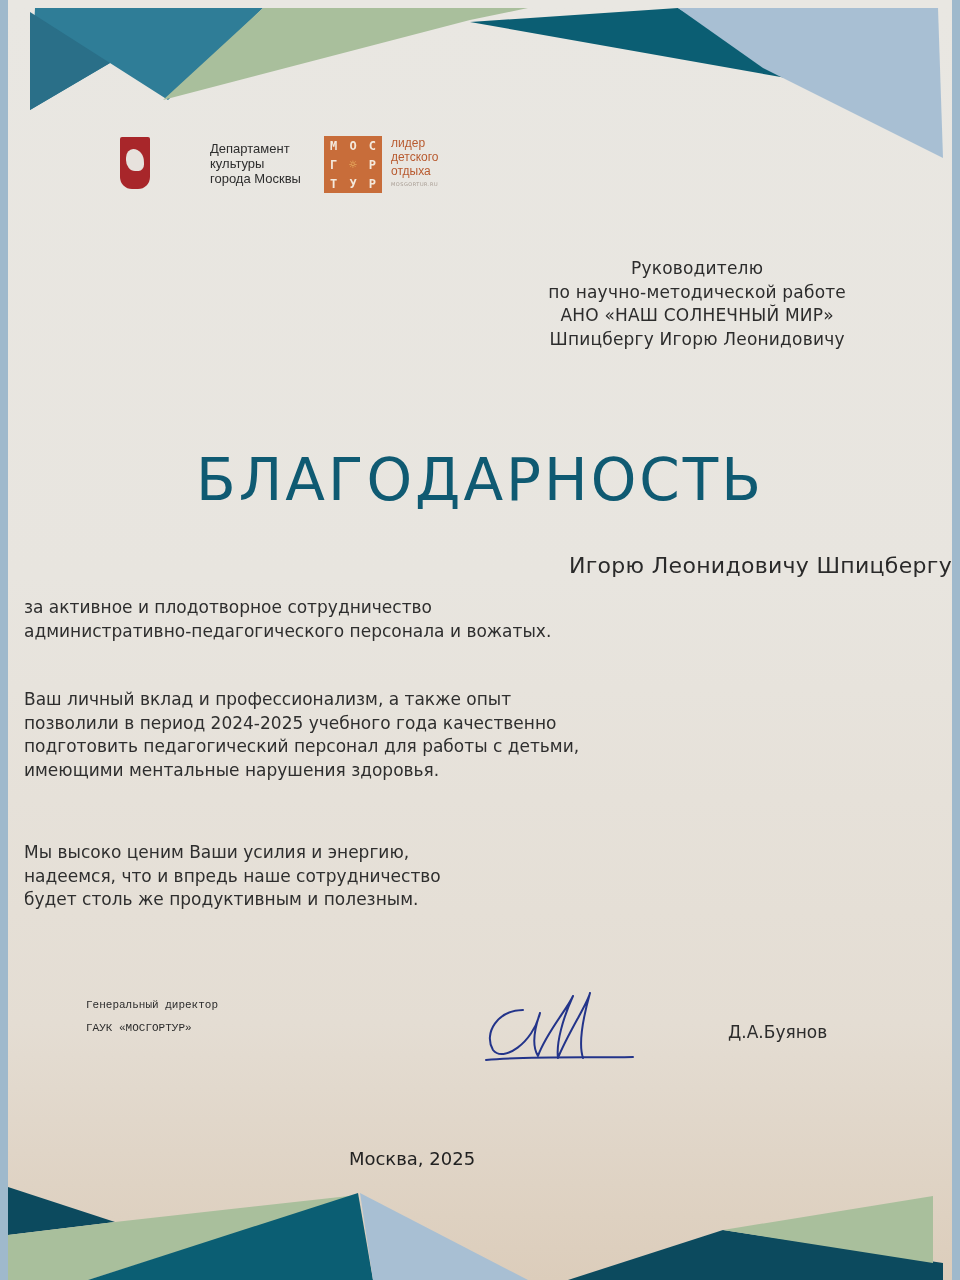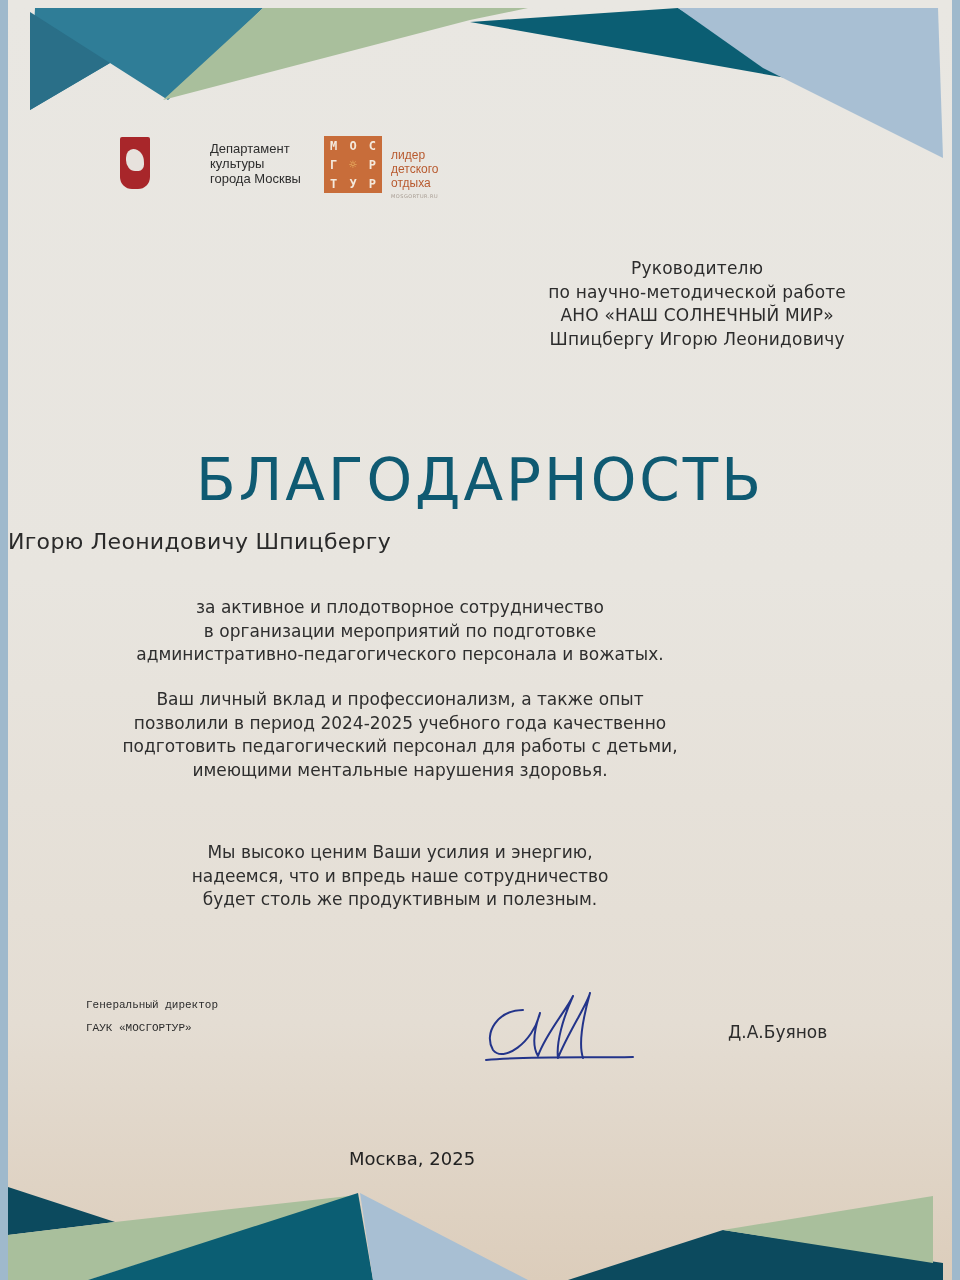--- a/index.html
+++ b/index.html
@@ -27,38 +27,38 @@
     .dept-text { font-family: "Liberation Sans", sans-serif; font-size: 13px; line-height: 15px; color: #2e2e2e; }
 
     .logo-mgt { left: 316px; top: 136px; display: flex; align-items: flex-start; }
     .mgt-box {
       width: 58px; height: 57px; background: #c86d3a; display: grid;
       grid-template-columns: repeat(3, 1fr); grid-template-rows: repeat(3, 1fr);
       align-items: center; justify-items: center; margin-right: 9px;
     }
     .mgt-box span { color: #f4e9dc; font-family: "DejaVu Sans Mono", monospace; font-size: 12px; font-weight: bold; line-height: 1; }
     .mgt-box .sun { color: #f2c26b; font-size: 13px; }
-    .mgt-slogan { font-family: "Liberation Sans", sans-serif; font-size: 12px; line-height: 14px; color: #b85a2f; margin-top: 12px; }
+    .mgt-slogan { font-family: "Liberation Sans", sans-serif; font-size: 12px; line-height: 14px; color: #b85a2f; margin-top: 0px; }
     .mgt-url { font-size: 5px; color: #a59a90; letter-spacing: 0.5px; margin-top: 3px; }
 
     .addressee {
       right: 106px; top: 257px; text-align: center;
       font-size: 17px; line-height: 23.5px; color: #2c2c2c; letter-spacing: 0.2px;
     }
     .title {
       left: 0; width: 944px; top: 446px; text-align: center;
       font-family: "DejaVu Sans", sans-serif; font-size: 58px; letter-spacing: 3px;
       color: #0f5a72; font-weight: normal;
     }
     .recipient {
-      left: 0; width: 944px; top: 529px; text-align: left;
+      left: 0; width: 944px; top: 553px; text-align: right;
       font-size: 22px; color: #2a2a2a; letter-spacing: 0.3px;
     }
     .para {
-      left: 8px; width: 768px; text-align: center;
+      left: 16px; width: 768px; 
       font-size: 17px; line-height: 23.5px; color: #2e2e2e;
     }
     .p1 { top: 596px; }
     .p2 { top: 688px; }
     .p3 { top: 841px; }
 
     .signer-title { left: 78px; top: 994px; font-size: 11px; line-height: 23px; color: #2c2c2c; font-family: Liberation Mono, monospace; }
     .signature { left: 470px; top: 988px; }
     .signer-name { left: 720px; top: 1022px; font-size: 17px; color: #2c2c2c; }
     .place-date { left: 0; width: 808px; top: 1148px; text-align: center; font-size: 18px; color: #222; }
@@ -123,21 +123,20 @@
     <div>АНО «НАШ СОЛНЕЧНЫЙ МИР»</div>
     <div>Шпицбергу Игорю Леонидовичу</div>
   </div>
 
   <div class="abs title">БЛАГОДАРНОСТЬ</div>
 
   <div class="abs recipient">Игорю Леонидовичу Шпицбергу</div>
 
   <div class="abs para p1">
     <div>за активное и плодотворное сотрудничество</div>
-    <div>в организации мероприятий по подготовке</div>
     <div>административно-педагогического персонала и вожатых.</div>
   </div>
   <div class="abs para p2">
     <div>Ваш личный вклад и профессионализм, а также опыт</div>
     <div>позволили в период 2024-2025 учебного года качественно</div>
     <div>подготовить педагогический персонал для работы с детьми,</div>
     <div>имеющими ментальные нарушения здоровья.</div>
   </div>
   <div class="abs para p3">
     <div>Мы высоко ценим Ваши усилия и энергию,</div>

